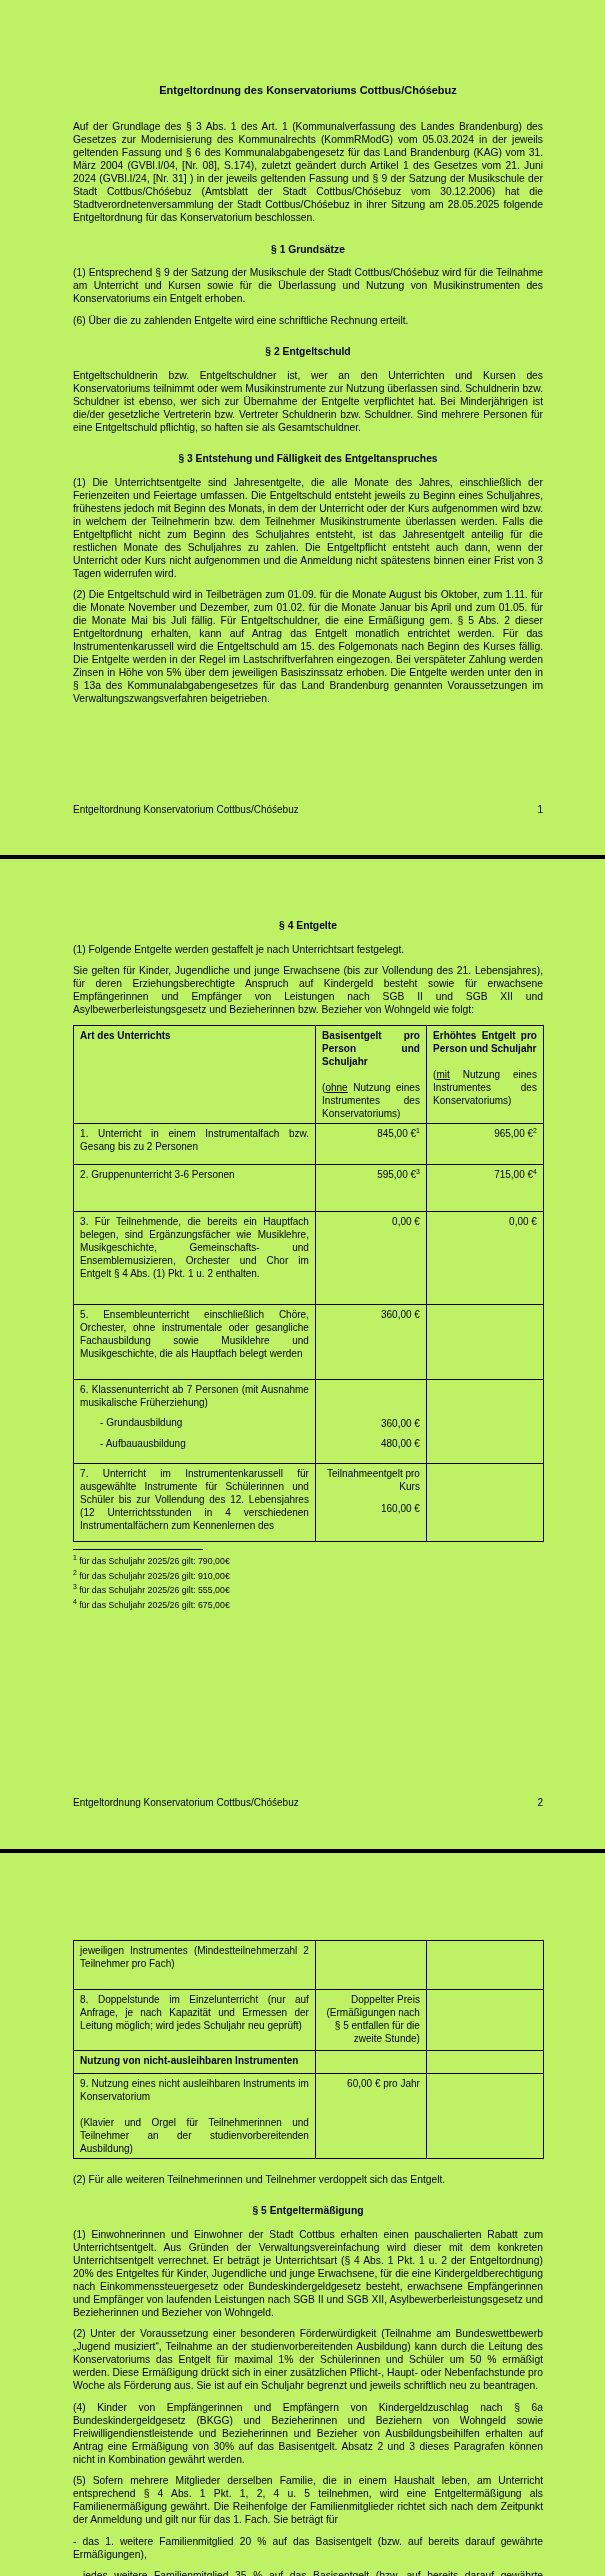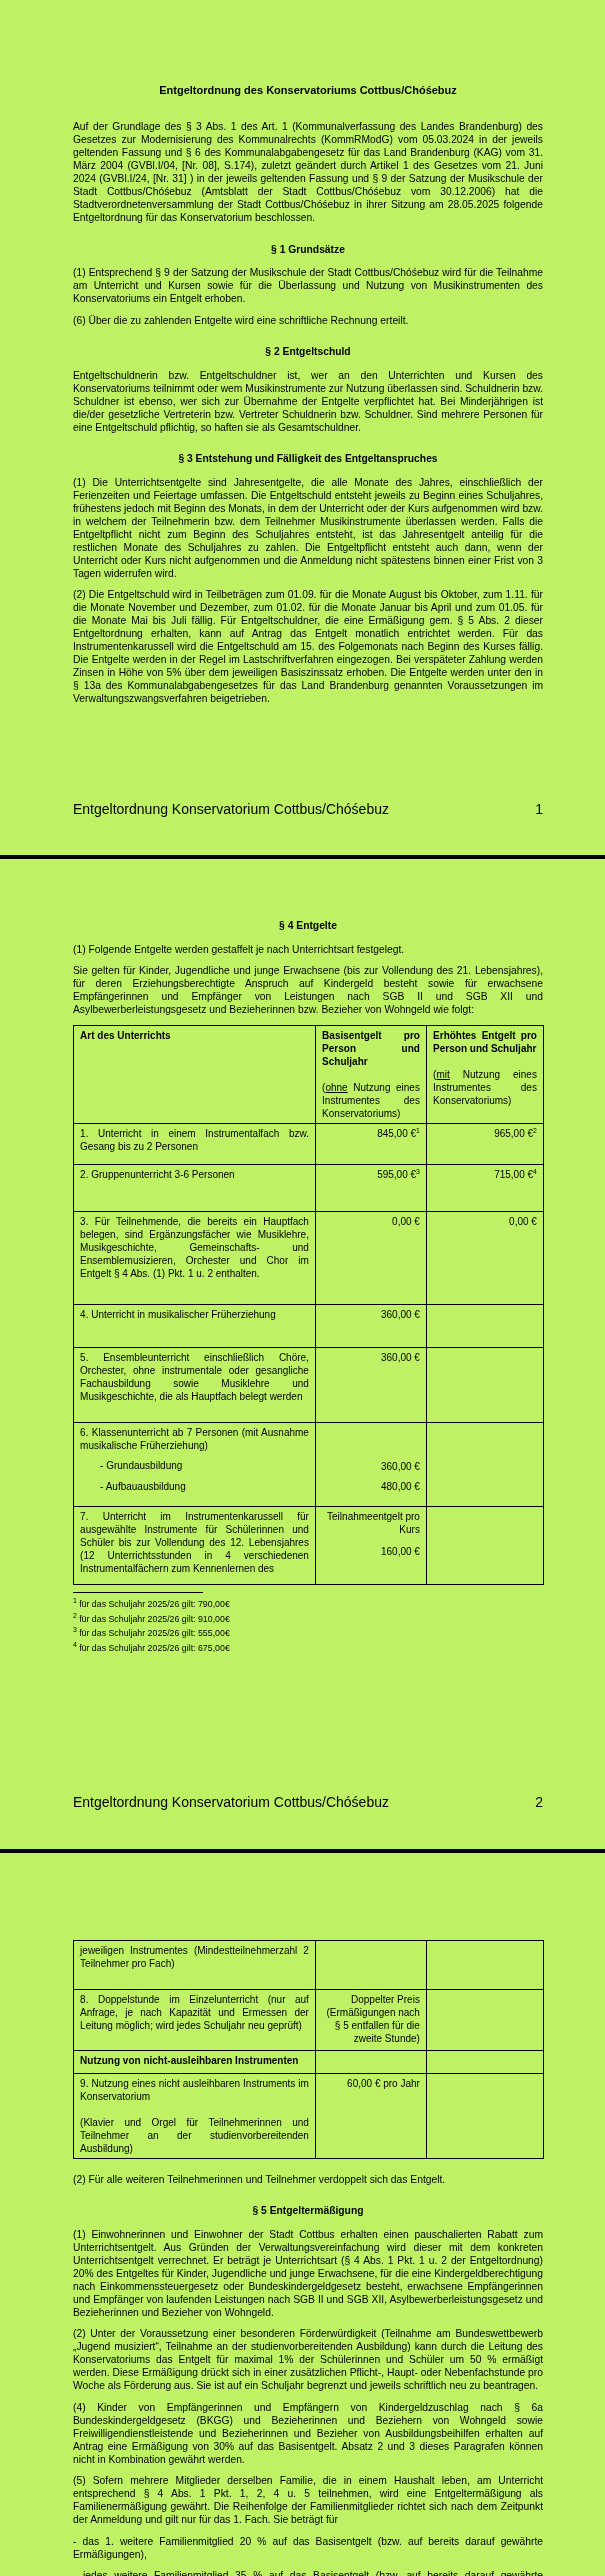--- a/index.html
+++ b/index.html
@@ -90,21 +90,21 @@
   .fn sup { margin-right: 2.3px; }
 
   .footer {
     position: absolute;
     left: 73px;
     right: 62px;
     bottom: 40px;
     display: flex;
     justify-content: space-between;
     align-items: baseline;
-    font-size: 14px;
+    font-size: 10px;
     line-height: 11.4px;
   }
 </style>
 </head>
 <body>
 
 <div class="page" id="page-1">
   <div class="doc-title">Entgeltordnung des Konservatoriums Cottbus/Chóśebuz</div>
   <p class="p">Auf der Grundlage des § 3 Abs. 1 des Art. 1 (Kommunalverfassung des Landes Brandenburg) des Gesetzes zur Modernisierung des Kommunalrechts (KommRModG) vom 05.03.2024 in der jeweils geltenden Fassung und § 6 des Kommunalabgabengesetz für das Land Brandenburg (KAG) vom 31. März 2004 (GVBl.I/04, [Nr. 08], S.174), zuletzt geändert durch Artikel 1 des Gesetzes vom 21. Juni 2024 (GVBl.I/24, [Nr. 31] ) in der jeweils geltenden Fassung und § 9 der Satzung der Musikschule der Stadt Cottbus/Chóśebuz (Amtsblatt der Stadt Cottbus/Chóśebuz vom 30.12.2006) hat die Stadtverordnetenversammlung der Stadt Cottbus/Chóśebuz in ihrer Sitzung am 28.05.2025 folgende Entgeltordnung für das Konservatorium beschlossen.</p>
 
@@ -160,25 +160,20 @@
     <tr class="rh2">
       <td class="lbl">2. Gruppenunterricht 3-6 Personen</td>
       <td class="val"><span>595,00 €</span><sup>3</sup></td>
       <td class="val"><span>715,00 €</span><sup>4</sup></td>
     </tr>
     <tr class="rh3">
       <td class="lbl">3. Für Teilnehmende, die bereits ein Hauptfach belegen, sind Ergänzungsfächer wie Musiklehre, Musikgeschichte, Gemeinschafts- und Ensemblemusizieren, Orchester und Chor im Entgelt § 4 Abs. (1) Pkt. 1 u. 2 enthalten.</td>
       <td class="val">0,00 €</td>
       <td class="val">0,00 €</td>
     </tr>
-    <tr class="rh4">
-      <td class="lbl">4. Unterricht in musikalischer Früherziehung</td>
-      <td class="val">360,00 €</td>
-      <td class="val"></td>
-    </tr>
     <tr class="rh5">
       <td class="lbl">5. Ensembleunterricht einschließlich Chöre, Orchester, ohne instrumentale oder gesangliche Fachausbildung sowie Musiklehre und Musikgeschichte, die als Hauptfach belegt werden</td>
       <td class="val">360,00 €</td>
       <td class="val"></td>
     </tr>
     <tr class="rh6">
       <td class="lbl">
         <div>6. Klassenunterricht ab 7 Personen (mit Ausnahme musikalische Früherziehung)</div>
         <div class="subitem">- Grundausbildung</div>
         <div class="subitem">- Aufbauausbildung</div>

